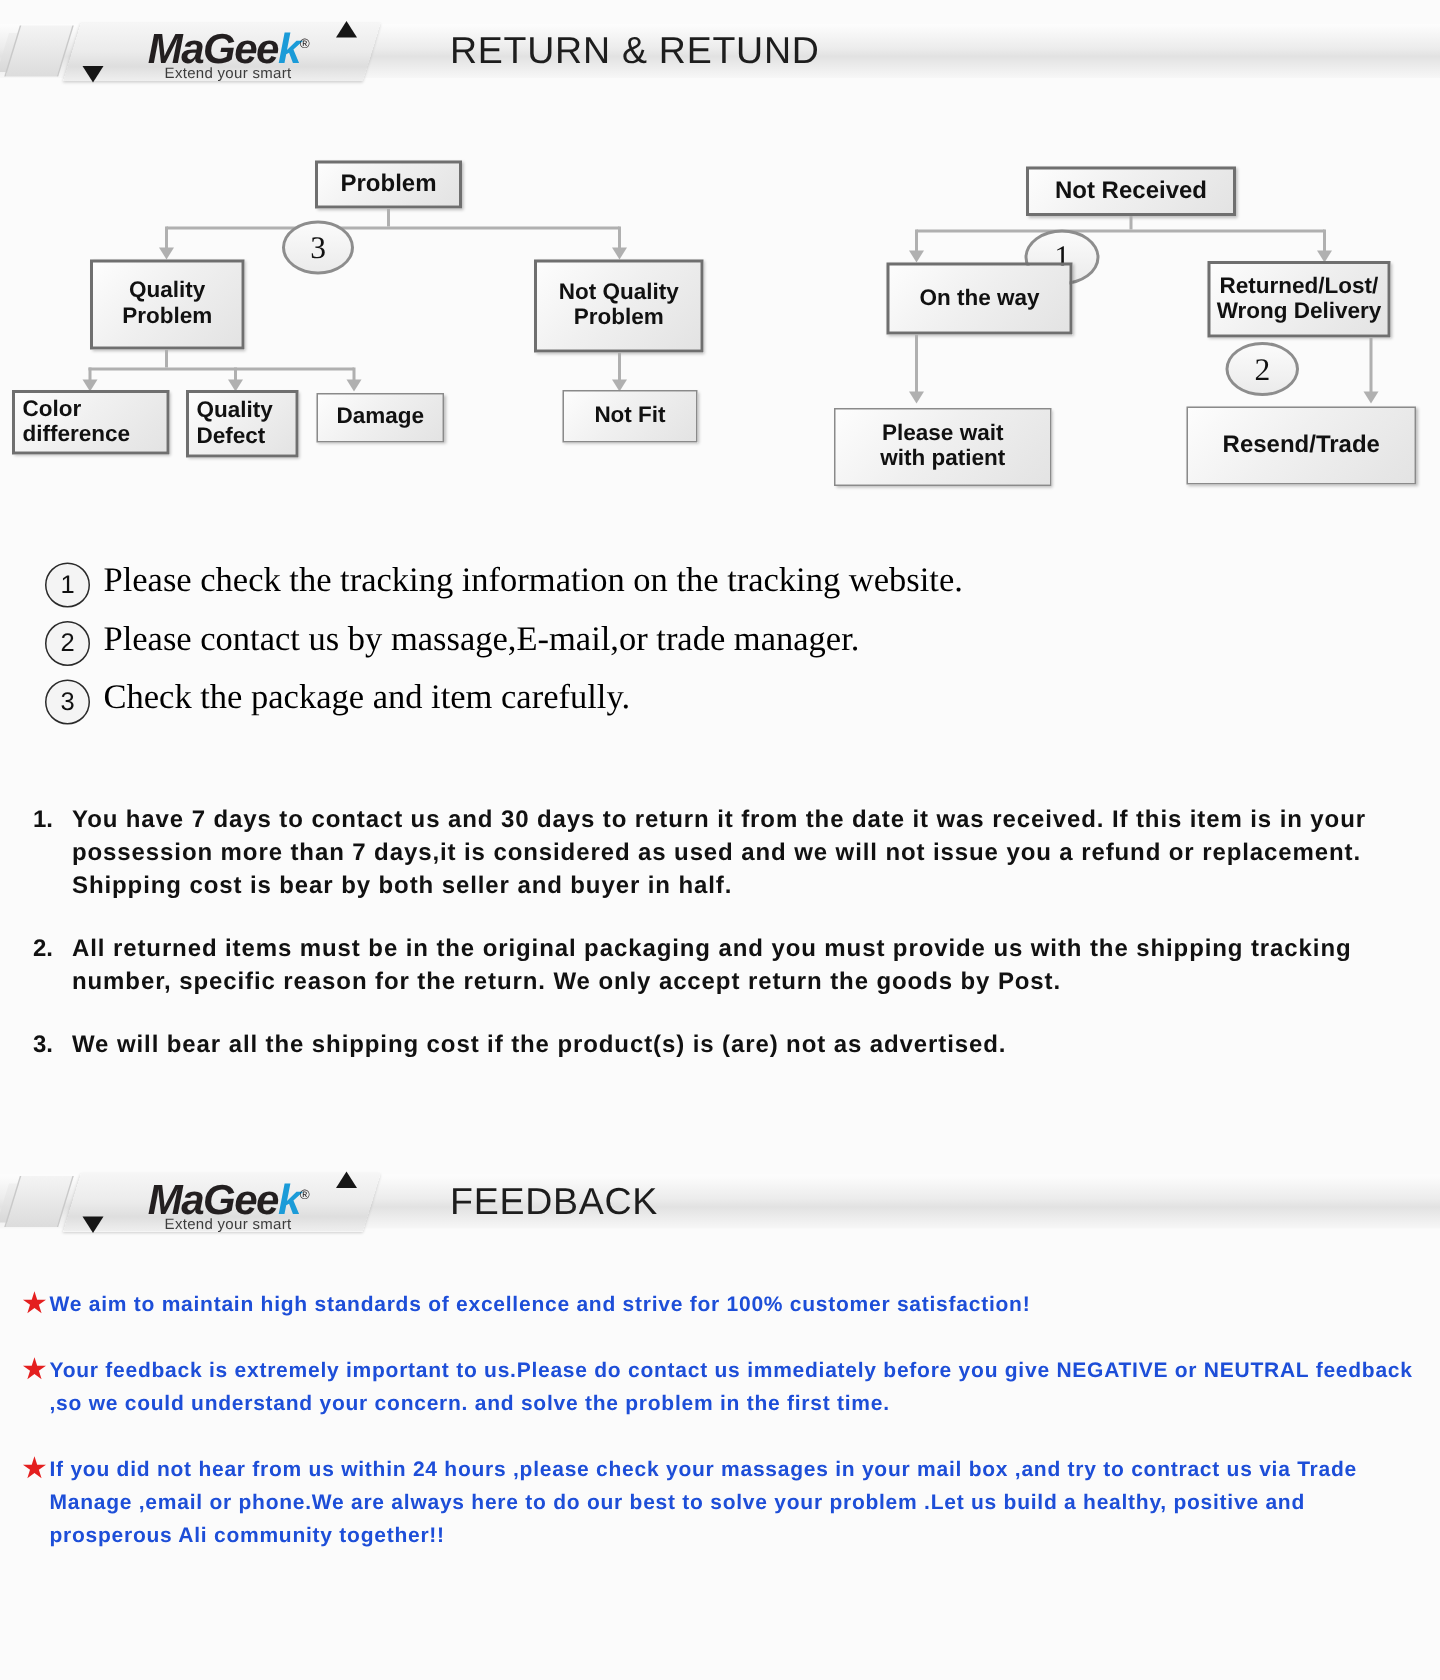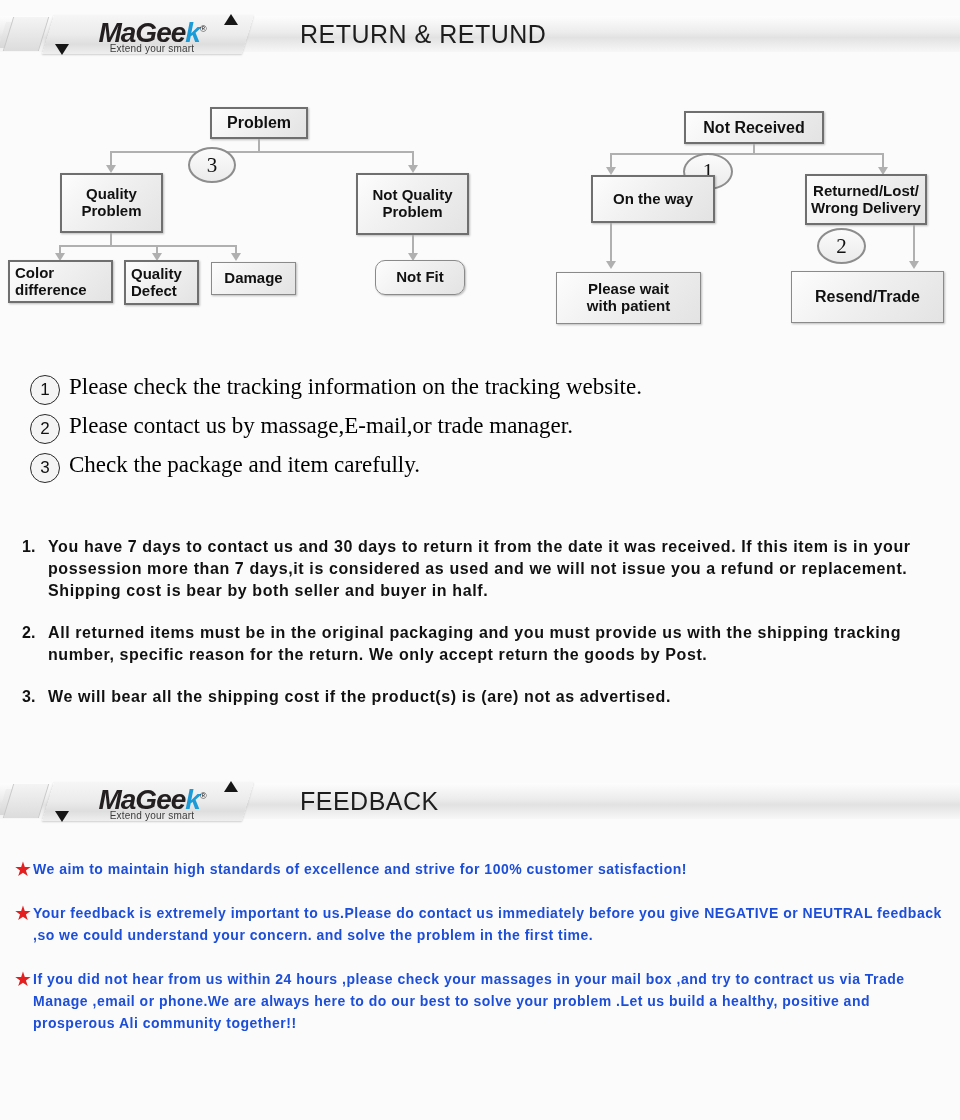--- a/index.html
+++ b/index.html
@@ -184,21 +184,21 @@
     </div>
     <div class="fbox" style="left:124px;top:165px;width:75px;height:45px;font-size:15px;justify-content:flex-start;padding-left:5px;text-align:left;">
       <span>Quality<br>Defect</span>
     </div>
     <div class="fbox thin" style="left:211px;top:167px;width:85px;height:33px;font-size:15px;">
       <span>Damage</span>
     </div>
 
     <div class="ln lnv" style="left:412px;top:140px;height:21px;"></div>
     <div class="arw" style="left:408px;top:158px;"></div>
-    <div class="fbox thin" style="left:375px;top:165px;width:90px;height:35px;font-size:15px;border-radius:10px;">
+    <div class="fbox thin" style="left:375px;top:165px;width:90px;height:35px;font-size:15px;">
       <span>Not Fit</span>
     </div>
 
     <div class="fbox" style="left:684px;top:16px;width:140px;height:33px;font-size:16px;">
       <span>Not  Received</span>
     </div>
 
     <div class="ln lnv" style="left:753px;top:49px;height:9px;"></div>
     <div class="ln lnh" style="left:611px;top:58px;width:272px;"></div>
     <div class="ln lnv" style="left:610px;top:58px;height:16px;"></div>

